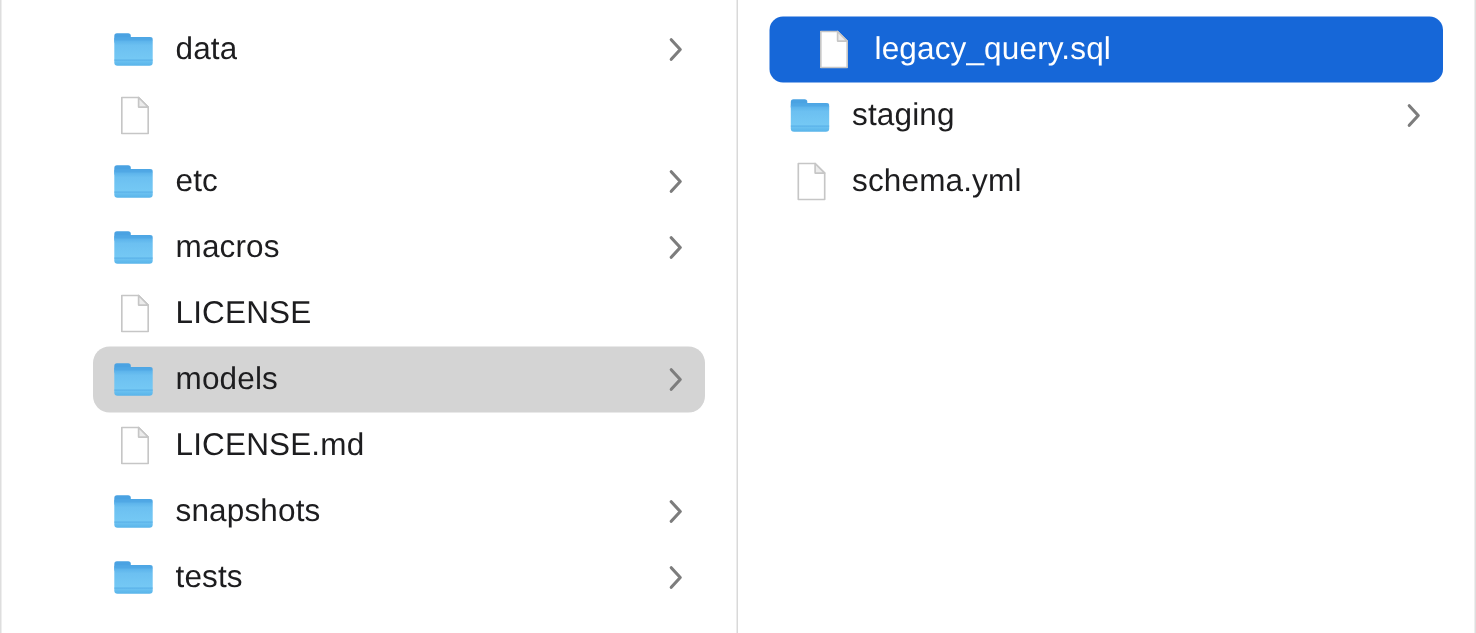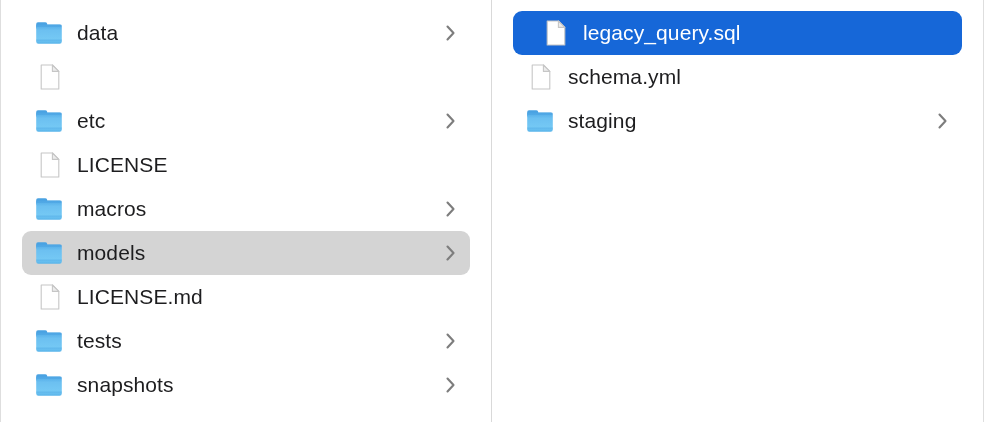--- a/index.html
+++ b/index.html
@@ -14,21 +14,21 @@
     display: flex;
     overflow: hidden;
     border-left: 1px solid var(--edge, #dedede);
     border-right: 1px solid var(--edge, #dedede);
   }
 
   .column {
     padding-top: 11px;
     height: 100%;
   }
-  .column.left  { width: 490px; }
+  .column.left  { width: 490px; padding-left: 40px; }
   .column.right { width: 491px; }
 
   .col-divider {
     width: 1px;
     height: 100%;
     background: var(--divider, #d9d9d9);
     flex: 0 0 1px;
   }
 
   .row {
@@ -36,21 +36,21 @@
     margin: 0 21px;
     border-radius: 9px;
     display: flex;
     align-items: center;
     padding: 0 14px 0 13px;
     color: var(--text, #1d1d1f);
     font-size: 21px;
     letter-spacing: 0.1px;
     cursor: default;
   }
-  .row.sel-inactive { background: var(--sel-gray, #d4d4d4); }
+  .row.sel-inactive { background: var(--sel-gray, #d4d4d4); border-radius: 11px; }
   .row.sel-active   { background: var(--sel-blue, #1667d8); color: var(--sel-text, #ffffff); padding-left: 28px; }
 
   .icon {
     width: 28px;
     height: 28px;
     display: flex;
     align-items: center;
     justify-content: center;
     flex: 0 0 28px;
   }
@@ -125,55 +125,55 @@
     </span>
 
     <span class="label">etc</span>
     <span class="chevron">
       <svg width="11" height="18" viewBox="0 0 11 18">
         <path d="M2.5 2.5 L8.5 9 L2.5 15.5" fill="none" stroke="#7d7d7d" stroke-width="2.1" stroke-linecap="round" stroke-linejoin="round"></path>
       </svg>
     </span>
   </div>
       <div class="row">
+    <span class="icon">
+      <svg width="28" height="24" viewBox="0 0 28 24">
+        <defs>
+          <linearGradient id="fg" x1="0" y1="0" x2="0" y2="1">
+            <stop offset="0" stop-color="#4fa9e6"></stop>
+            <stop offset="0.3" stop-color="#6cc0f1"></stop>
+            <stop offset="0.75" stop-color="#74c8f4"></stop>
+            <stop offset="1" stop-color="#59b4ea"></stop>
+          </linearGradient>
+        </defs>
+        <rect x="1.2" y="1.2" width="11" height="7" rx="1.8" fill="#4aa2e2"></rect>
+        <rect x="1.2" y="3.6" width="25.6" height="19.2" rx="2.2" fill="url(#fg)"></rect>
+        <rect x="1.2" y="3.6" width="25.6" height="2.4" rx="1.2" fill="#4aa2e2" opacity="0.55"></rect>
+        <rect x="1.2" y="18.6" width="25.6" height="1" fill="#4fa9e6" opacity="0.5"></rect>
+      </svg>
+    </span>
+
+    <span class="label">macros</span>
+    <span class="chevron">
+      <svg width="11" height="18" viewBox="0 0 11 18">
+        <path d="M2.5 2.5 L8.5 9 L2.5 15.5" fill="none" stroke="#7d7d7d" stroke-width="2.1" stroke-linecap="round" stroke-linejoin="round"></path>
+      </svg>
+    </span>
+  </div>
+      <div class="row">
 
     <span class="icon">
       <svg width="21" height="26" viewBox="0 0 21 26">
         <path d="M2.2 1 L13.4 1 L19.8 7.4 L19.8 25 L2.2 25 Z" fill="#ffffff" stroke="#c6c6c6" stroke-width="1.1" stroke-linejoin="round"></path>
         <path d="M13.4 1 L13.4 7.4 L19.8 7.4 Z" fill="#ececec" stroke="#c6c6c6" stroke-width="1.1" stroke-linejoin="round"></path>
       </svg>
     </span>
     <span class="label">LICENSE</span>
 
   </div>
-      <div class="row">
-    <span class="icon">
-      <svg width="28" height="24" viewBox="0 0 28 24">
-        <defs>
-          <linearGradient id="fg" x1="0" y1="0" x2="0" y2="1">
-            <stop offset="0" stop-color="#4fa9e6"></stop>
-            <stop offset="0.3" stop-color="#6cc0f1"></stop>
-            <stop offset="0.75" stop-color="#74c8f4"></stop>
-            <stop offset="1" stop-color="#59b4ea"></stop>
-          </linearGradient>
-        </defs>
-        <rect x="1.2" y="1.2" width="11" height="7" rx="1.8" fill="#4aa2e2"></rect>
-        <rect x="1.2" y="3.6" width="25.6" height="19.2" rx="2.2" fill="url(#fg)"></rect>
-        <rect x="1.2" y="3.6" width="25.6" height="2.4" rx="1.2" fill="#4aa2e2" opacity="0.55"></rect>
-        <rect x="1.2" y="18.6" width="25.6" height="1" fill="#4fa9e6" opacity="0.5"></rect>
-      </svg>
-    </span>
-
-    <span class="label">macros</span>
-    <span class="chevron">
-      <svg width="11" height="18" viewBox="0 0 11 18">
-        <path d="M2.5 2.5 L8.5 9 L2.5 15.5" fill="none" stroke="#7d7d7d" stroke-width="2.1" stroke-linecap="round" stroke-linejoin="round"></path>
-      </svg>
-    </span>
-  </div>
       <div class="row sel-inactive">
     <span class="icon">
       <svg width="28" height="24" viewBox="0 0 28 24">
         <defs>
           <linearGradient id="fg" x1="0" y1="0" x2="0" y2="1">
             <stop offset="0" stop-color="#4fa9e6"></stop>
             <stop offset="0.3" stop-color="#6cc0f1"></stop>
             <stop offset="0.75" stop-color="#74c8f4"></stop>
             <stop offset="1" stop-color="#59b4ea"></stop>
           </linearGradient>
@@ -214,46 +214,46 @@
             <stop offset="1" stop-color="#59b4ea"></stop>
           </linearGradient>
         </defs>
         <rect x="1.2" y="1.2" width="11" height="7" rx="1.8" fill="#4aa2e2"></rect>
         <rect x="1.2" y="3.6" width="25.6" height="19.2" rx="2.2" fill="url(#fg)"></rect>
         <rect x="1.2" y="3.6" width="25.6" height="2.4" rx="1.2" fill="#4aa2e2" opacity="0.55"></rect>
         <rect x="1.2" y="18.6" width="25.6" height="1" fill="#4fa9e6" opacity="0.5"></rect>
       </svg>
     </span>
 
+    <span class="label">snapshots</span>
+    <span class="chevron">
+      <svg width="11" height="18" viewBox="0 0 11 18">
+        <path d="M2.5 2.5 L8.5 9 L2.5 15.5" fill="none" stroke="#7d7d7d" stroke-width="2.1" stroke-linecap="round" stroke-linejoin="round"></path>
+      </svg>
+    </span>
+  </div>
+      <div class="row">
+    <span class="icon">
+      <svg width="28" height="24" viewBox="0 0 28 24">
+        <defs>
+          <linearGradient id="fg" x1="0" y1="0" x2="0" y2="1">
+            <stop offset="0" stop-color="#4fa9e6"></stop>
+            <stop offset="0.3" stop-color="#6cc0f1"></stop>
+            <stop offset="0.75" stop-color="#74c8f4"></stop>
+            <stop offset="1" stop-color="#59b4ea"></stop>
+          </linearGradient>
+        </defs>
+        <rect x="1.2" y="1.2" width="11" height="7" rx="1.8" fill="#4aa2e2"></rect>
+        <rect x="1.2" y="3.6" width="25.6" height="19.2" rx="2.2" fill="url(#fg)"></rect>
+        <rect x="1.2" y="3.6" width="25.6" height="2.4" rx="1.2" fill="#4aa2e2" opacity="0.55"></rect>
+        <rect x="1.2" y="18.6" width="25.6" height="1" fill="#4fa9e6" opacity="0.5"></rect>
+      </svg>
+    </span>
+
     <span class="label">tests</span>
-    <span class="chevron">
-      <svg width="11" height="18" viewBox="0 0 11 18">
-        <path d="M2.5 2.5 L8.5 9 L2.5 15.5" fill="none" stroke="#7d7d7d" stroke-width="2.1" stroke-linecap="round" stroke-linejoin="round"></path>
-      </svg>
-    </span>
-  </div>
-      <div class="row">
-    <span class="icon">
-      <svg width="28" height="24" viewBox="0 0 28 24">
-        <defs>
-          <linearGradient id="fg" x1="0" y1="0" x2="0" y2="1">
-            <stop offset="0" stop-color="#4fa9e6"></stop>
-            <stop offset="0.3" stop-color="#6cc0f1"></stop>
-            <stop offset="0.75" stop-color="#74c8f4"></stop>
-            <stop offset="1" stop-color="#59b4ea"></stop>
-          </linearGradient>
-        </defs>
-        <rect x="1.2" y="1.2" width="11" height="7" rx="1.8" fill="#4aa2e2"></rect>
-        <rect x="1.2" y="3.6" width="25.6" height="19.2" rx="2.2" fill="url(#fg)"></rect>
-        <rect x="1.2" y="3.6" width="25.6" height="2.4" rx="1.2" fill="#4aa2e2" opacity="0.55"></rect>
-        <rect x="1.2" y="18.6" width="25.6" height="1" fill="#4fa9e6" opacity="0.5"></rect>
-      </svg>
-    </span>
-
-    <span class="label">snapshots</span>
     <span class="chevron">
       <svg width="11" height="18" viewBox="0 0 11 18">
         <path d="M2.5 2.5 L8.5 9 L2.5 15.5" fill="none" stroke="#7d7d7d" stroke-width="2.1" stroke-linecap="round" stroke-linejoin="round"></path>
       </svg>
     </span>
   </div>
     </div>
   <div class="col-divider"></div>
   <div class="column right">
       <div class="row sel-active">
@@ -261,49 +261,49 @@
     <span class="icon">
       <svg width="21" height="26" viewBox="0 0 21 26">
         <path d="M2.2 1 L13.4 1 L19.8 7.4 L19.8 25 L2.2 25 Z" fill="#ffffff" stroke="#c6c6c6" stroke-width="1.1" stroke-linejoin="round"></path>
         <path d="M13.4 1 L13.4 7.4 L19.8 7.4 Z" fill="#ececec" stroke="#c6c6c6" stroke-width="1.1" stroke-linejoin="round"></path>
       </svg>
     </span>
     <span class="label">legacy_query.sql</span>
 
   </div>
       <div class="row">
+    <span class="icon">
+      <svg width="28" height="24" viewBox="0 0 28 24">
+        <defs>
+          <linearGradient id="fg" x1="0" y1="0" x2="0" y2="1">
+            <stop offset="0" stop-color="#4fa9e6"></stop>
+            <stop offset="0.3" stop-color="#6cc0f1"></stop>
+            <stop offset="0.75" stop-color="#74c8f4"></stop>
+            <stop offset="1" stop-color="#59b4ea"></stop>
+          </linearGradient>
+        </defs>
+        <rect x="1.2" y="1.2" width="11" height="7" rx="1.8" fill="#4aa2e2"></rect>
+        <rect x="1.2" y="3.6" width="25.6" height="19.2" rx="2.2" fill="url(#fg)"></rect>
+        <rect x="1.2" y="3.6" width="25.6" height="2.4" rx="1.2" fill="#4aa2e2" opacity="0.55"></rect>
+        <rect x="1.2" y="18.6" width="25.6" height="1" fill="#4fa9e6" opacity="0.5"></rect>
+      </svg>
+    </span>
+
+    <span class="label">staging</span>
+    <span class="chevron">
+      <svg width="11" height="18" viewBox="0 0 11 18">
+        <path d="M2.5 2.5 L8.5 9 L2.5 15.5" fill="none" stroke="#7d7d7d" stroke-width="2.1" stroke-linecap="round" stroke-linejoin="round"></path>
+      </svg>
+    </span>
+  </div>
+      <div class="row">
 
     <span class="icon">
       <svg width="21" height="26" viewBox="0 0 21 26">
         <path d="M2.2 1 L13.4 1 L19.8 7.4 L19.8 25 L2.2 25 Z" fill="#ffffff" stroke="#c6c6c6" stroke-width="1.1" stroke-linejoin="round"></path>
         <path d="M13.4 1 L13.4 7.4 L19.8 7.4 Z" fill="#ececec" stroke="#c6c6c6" stroke-width="1.1" stroke-linejoin="round"></path>
       </svg>
     </span>
     <span class="label">schema.yml</span>
 
-  </div>
-      <div class="row">
-    <span class="icon">
-      <svg width="28" height="24" viewBox="0 0 28 24">
-        <defs>
-          <linearGradient id="fg" x1="0" y1="0" x2="0" y2="1">
-            <stop offset="0" stop-color="#4fa9e6"></stop>
-            <stop offset="0.3" stop-color="#6cc0f1"></stop>
-            <stop offset="0.75" stop-color="#74c8f4"></stop>
-            <stop offset="1" stop-color="#59b4ea"></stop>
-          </linearGradient>
-        </defs>
-        <rect x="1.2" y="1.2" width="11" height="7" rx="1.8" fill="#4aa2e2"></rect>
-        <rect x="1.2" y="3.6" width="25.6" height="19.2" rx="2.2" fill="url(#fg)"></rect>
-        <rect x="1.2" y="3.6" width="25.6" height="2.4" rx="1.2" fill="#4aa2e2" opacity="0.55"></rect>
-        <rect x="1.2" y="18.6" width="25.6" height="1" fill="#4fa9e6" opacity="0.5"></rect>
-      </svg>
-    </span>
-
-    <span class="label">staging</span>
-    <span class="chevron">
-      <svg width="11" height="18" viewBox="0 0 11 18">
-        <path d="M2.5 2.5 L8.5 9 L2.5 15.5" fill="none" stroke="#7d7d7d" stroke-width="2.1" stroke-linecap="round" stroke-linejoin="round"></path>
-      </svg>
-    </span>
   </div>
     </div>
 </div>
 
 </body></html>

